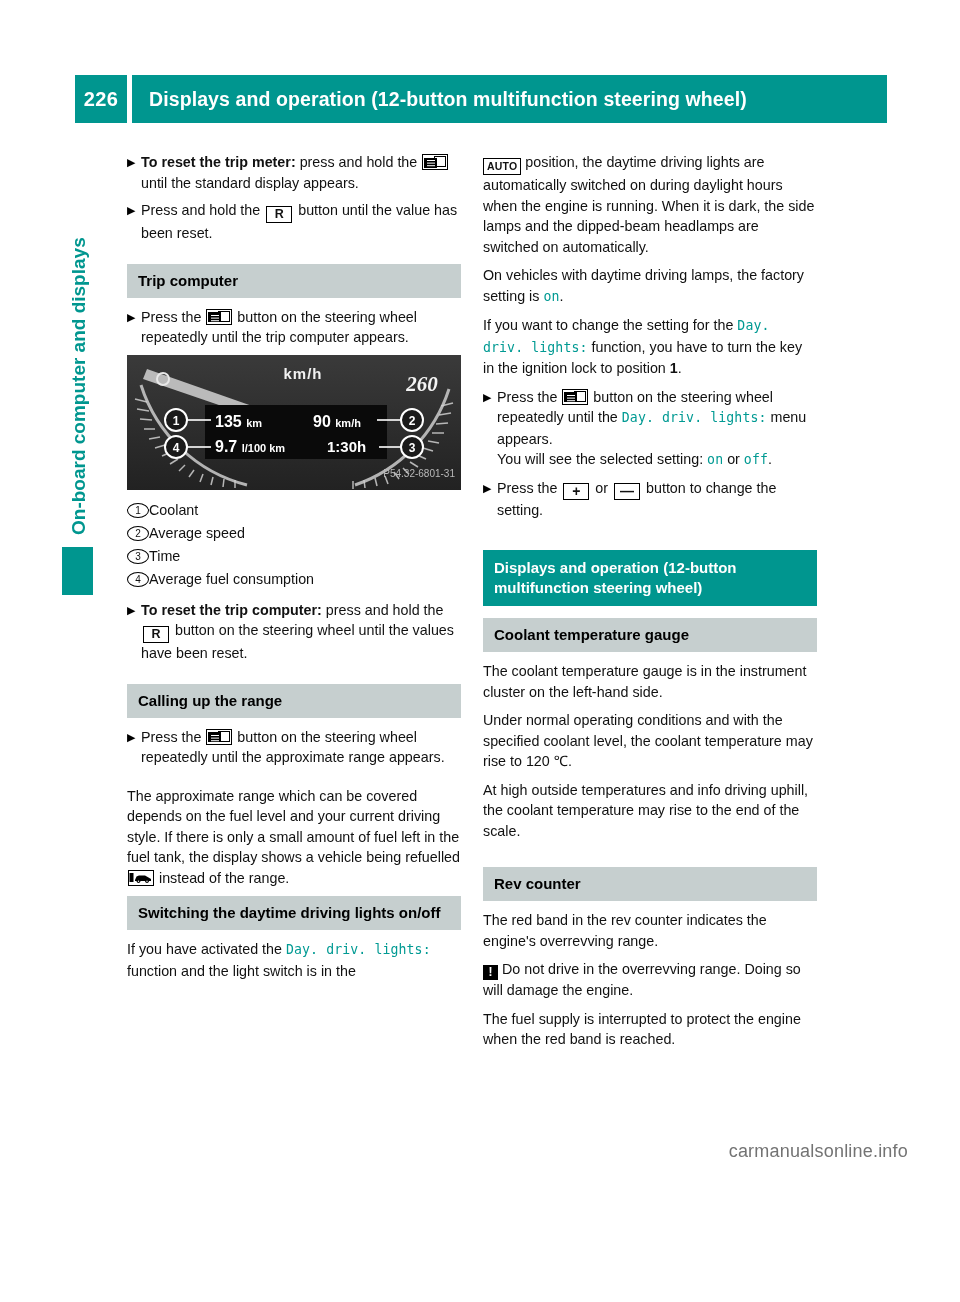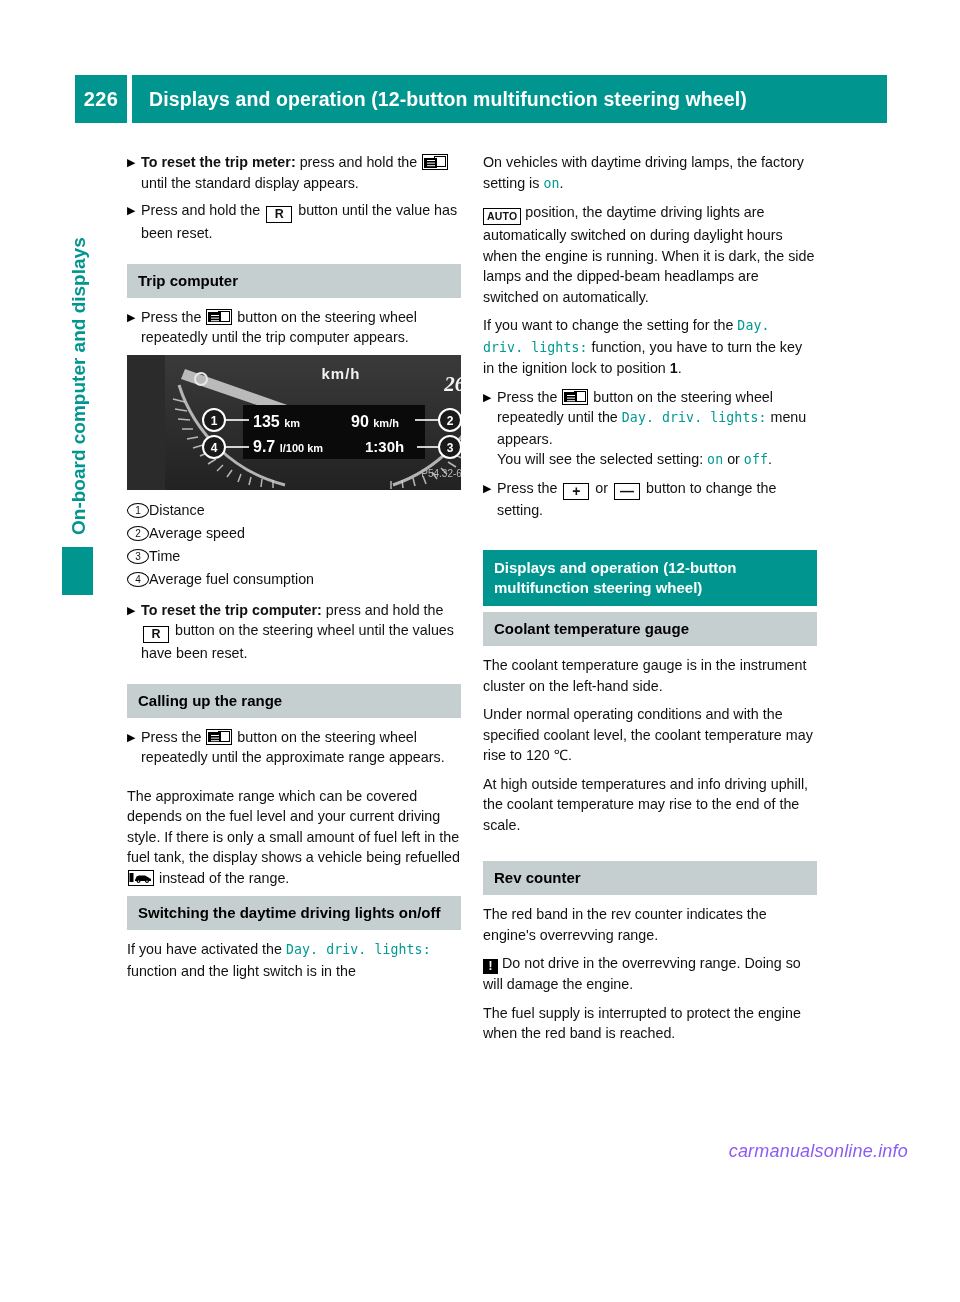--- a/index.html
+++ b/index.html
@@ -238,32 +238,30 @@
     letter-spacing: .1px;
   }
 
   
   .figure {
     width: 334px; height: 135px;
     margin: 4px 0 10px 0;
     position: relative;
     overflow: hidden;
     background: #2b2b2b;
-    padding-left: 38px;
   }
   .figure svg { display: block; }
 
   
   .watermark {
     position: absolute;
     right: 52px; bottom: 14px;
-    color: #8b5cf6;
+    color: #737373;
     font-size: 18px;
     letter-spacing: .2px;
-    font-style: italic;
   }
 </style>
 </head>
 <body>
 
 <div class="page">
 
   <div class="header">
     <div class="header-page-num">226</div>
     <div class="header-gap"></div>
@@ -372,21 +370,21 @@
           <circle cx="285" cy="92" r="11" fill="#1a1a1a" stroke="#ffffff" stroke-width="2"></circle>
           <text x="285" y="97" fill="#ffffff" font-family="Liberation Sans, sans-serif" font-size="12" font-weight="bold" text-anchor="middle">3</text>
         </g>
 
         <text x="328" y="122" fill="#b9b9b9" font-family="Liberation Sans, sans-serif" font-size="10" text-anchor="end">P54.32-6801-31</text>
       </svg>
     </div>
 
     <div class="legend-row">
       <span class="circ">1</span>
-      <span>Distance</span>
+      <span>Coolant</span>
     </div>
     <div class="legend-row">
       <span class="circ">2</span>
       <span>Average speed</span>
     </div>
     <div class="legend-row">
       <span class="circ">3</span>
       <span>Time</span>
     </div>
     <div class="legend-row" style="margin-bottom:10px;">
@@ -416,39 +414,39 @@
             <circle cx="18" cy="10.3" r=".7" fill="#fff"></circle>
           </svg></span><span> instead of the range.</span></p>
 
     <div class="sec-grey" style="margin-top:8px;">Switching the daytime driving lights on/off</div>
 
     <p><span>If you have activated the </span><span class="ui">Day. driv. lights:</span><span> function and the light switch is in the</span></p>
   </div>
 
   <div class="col col-right">
 
+    <p><span class="ico ico-auto">AUTO</span><span> position, the daytime driving lights are automatically switched on during daylight hours when the engine is running. When it is dark, the side lamps and the dipped-beam headlamps are switched on automatically.</span></p>
+
     <p><span>On vehicles with daytime driving lamps, the factory setting is </span><span class="ui">on</span><span>.</span></p>
 
-    <p><span class="ico ico-auto">AUTO</span><span> position, the daytime driving lights are automatically switched on during daylight hours when the engine is running. When it is dark, the side lamps and the dipped-beam headlamps are switched on automatically.</span></p>
-
     <p><span>If you want to change the setting for the </span><span class="ui">Day. driv. lights:</span><span> function, you have to turn the key in the ignition lock to position </span><span class="b">1</span><span>.</span></p>
 
     <div class="step">
       <div class="step-marker">▶</div>
       <div class="step-body"><span>Press the </span><span class="ico ico-menu"><i class="back"></i><i class="front"></i></span><span> button on the steering wheel repeatedly until the </span><span class="ui">Day. driv. lights:</span><span> menu appears.</span><br><span>You will see the selected setting: </span><span class="ui">on</span><span> or </span><span class="ui">off</span><span>.</span></div>
     </div>
 
     <div class="step">
       <div class="step-marker">▶</div>
       <div class="step-body"><span>Press the </span><span class="ico ico-pm">+</span><span> or </span><span class="ico ico-pm">—</span><span> button to change the setting.</span></div>
     </div>
 
     <div class="sec-teal" style="margin-top:30px;">Displays and operation (12-button multifunction steering wheel)</div>
 
-    <div class="sec-grey" style="margin-top:6px;">Coolant temperature gauge</div>
+    <div class="sec-grey" style="margin-top:12px;">Coolant temperature gauge</div>
 
     <p>The coolant temperature gauge is in the instrument cluster on the left-hand side.</p>
     <p>Under normal operating conditions and with the specified coolant level, the coolant temperature may rise to 120 ℃.</p>
     <p>At high outside temperatures and info driving uphill, the coolant temperature may rise to the end of the scale.</p>
 
     <div class="sec-grey" style="margin-top:26px;">Rev counter</div>
 
     <p>The red band in the rev counter indicates the engine's overrevving range.</p>
 
     <p style="padding-left:0;"><span class="ico-warn">!</span><span>Do not drive in the overrevving range. Doing so will damage the engine.</span></p>

